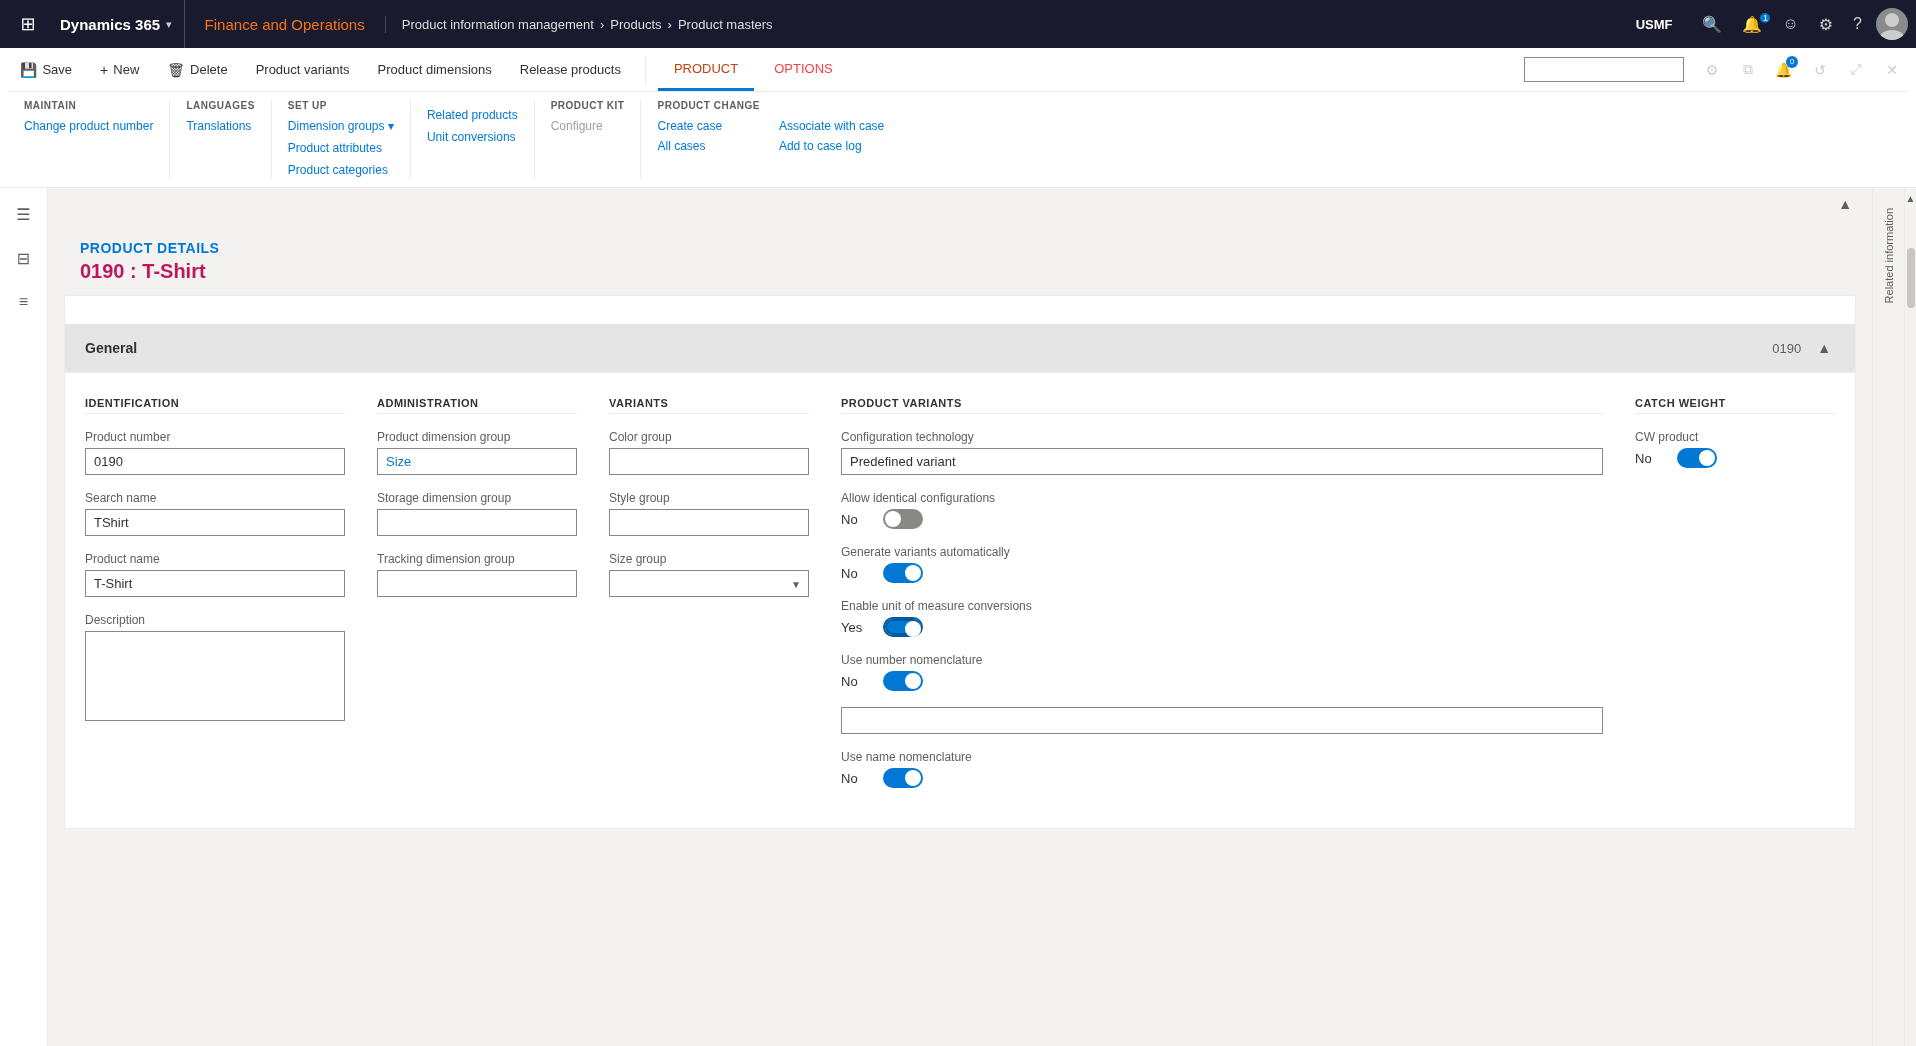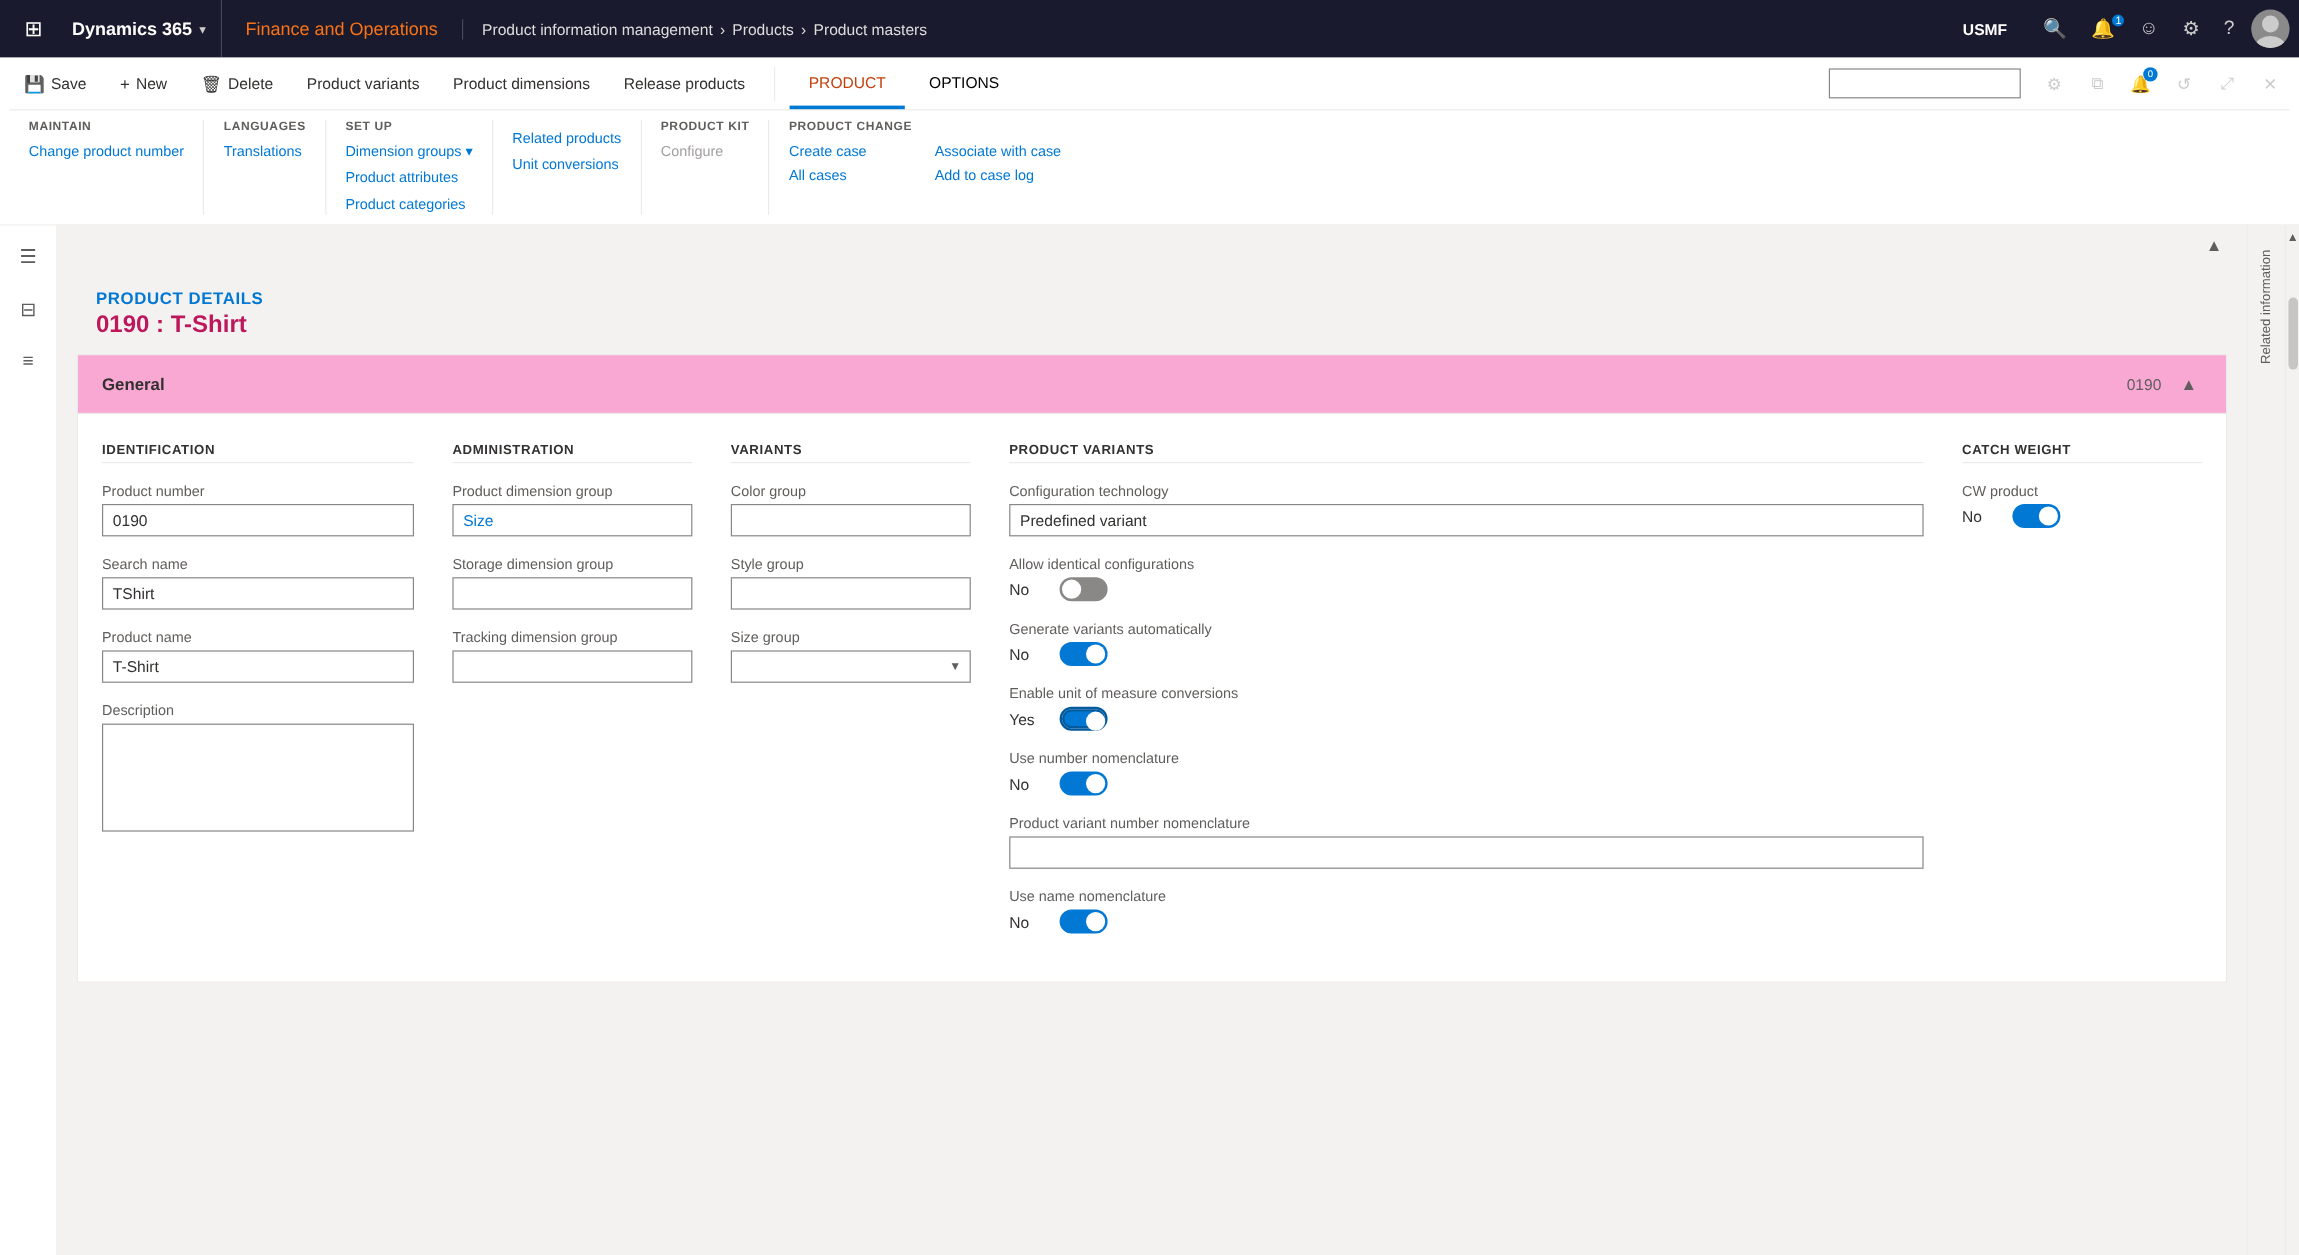--- a/index.html
+++ b/index.html
@@ -47,21 +47,21 @@
     
     .ribbon {
       background: white;
       border-bottom: 1px solid #edebe9;
       padding: 0 8px;
     }
     .ribbon-tab {
       padding: 0 16px; height: 100%;
       display: flex; align-items: center;
       font-size: 13px; font-weight: 500;
-      color: #000000; cursor: pointer; border-bottom: 3px solid transparent;
+      color: #ef4444; cursor: pointer; border-bottom: 3px solid transparent;
     }
     .ribbon-tab.active { color: #c2410c; border-bottom: 3px solid #0078d4; }
     .ribbon-btn {
       display: flex; align-items: center; gap: 5px;
       padding: 6px 12px; border: none; background: transparent;
       cursor: pointer; font-size: 13px; color: #323130; border-radius: 2px;
     }
     .ribbon-btn .btn-icon { font-size: 14px; }
 
     
@@ -121,21 +121,21 @@
     
     .card {
       background: white;
       margin: 0 16px 16px 16px;
       border: 1px solid #edebe9;
       border-radius: 2px;
     }
     .card-header {
       display: flex; align-items: center; justify-content: space-between;
       padding: 12px 20px; border-bottom: 1px solid #edebe9;
-      background: #f9a8d4; cursor: pointer;
+      background: #e5e5e5; cursor: pointer; margin-top: 28px;
     }
     .card-header-title { font-size: 14px; font-weight: 600; color: #323130; }
     .card-header-right { display: flex; align-items: center; gap: 12px; }
     .card-id { font-size: 13px; color: #605e5c; }
     .card-body { padding: 24px 20px; }
 
     
     .form-sections {
       display: grid;
       grid-template-columns: 260px 200px 200px 1fr 200px;
@@ -515,21 +515,20 @@
               <div class="toggle-row">
                 <span class="toggle-label">No</span>
                 <div class="toggle on">
                   <div class="toggle-track"></div>
                   <div class="toggle-thumb"></div>
                 </div>
               </div>
             </div>
 
             <div class="form-field">
-              <label class="form-label">Product variant number nomenclature</label>
               <input class="form-input" type="text" value="" style="">
             </div>
 
             <div class="form-field">
               <label class="form-label">Use name nomenclature</label>
               <div class="toggle-row">
                 <span class="toggle-label">No</span>
                 <div class="toggle on">
                   <div class="toggle-track"></div>
                   <div class="toggle-thumb"></div>

